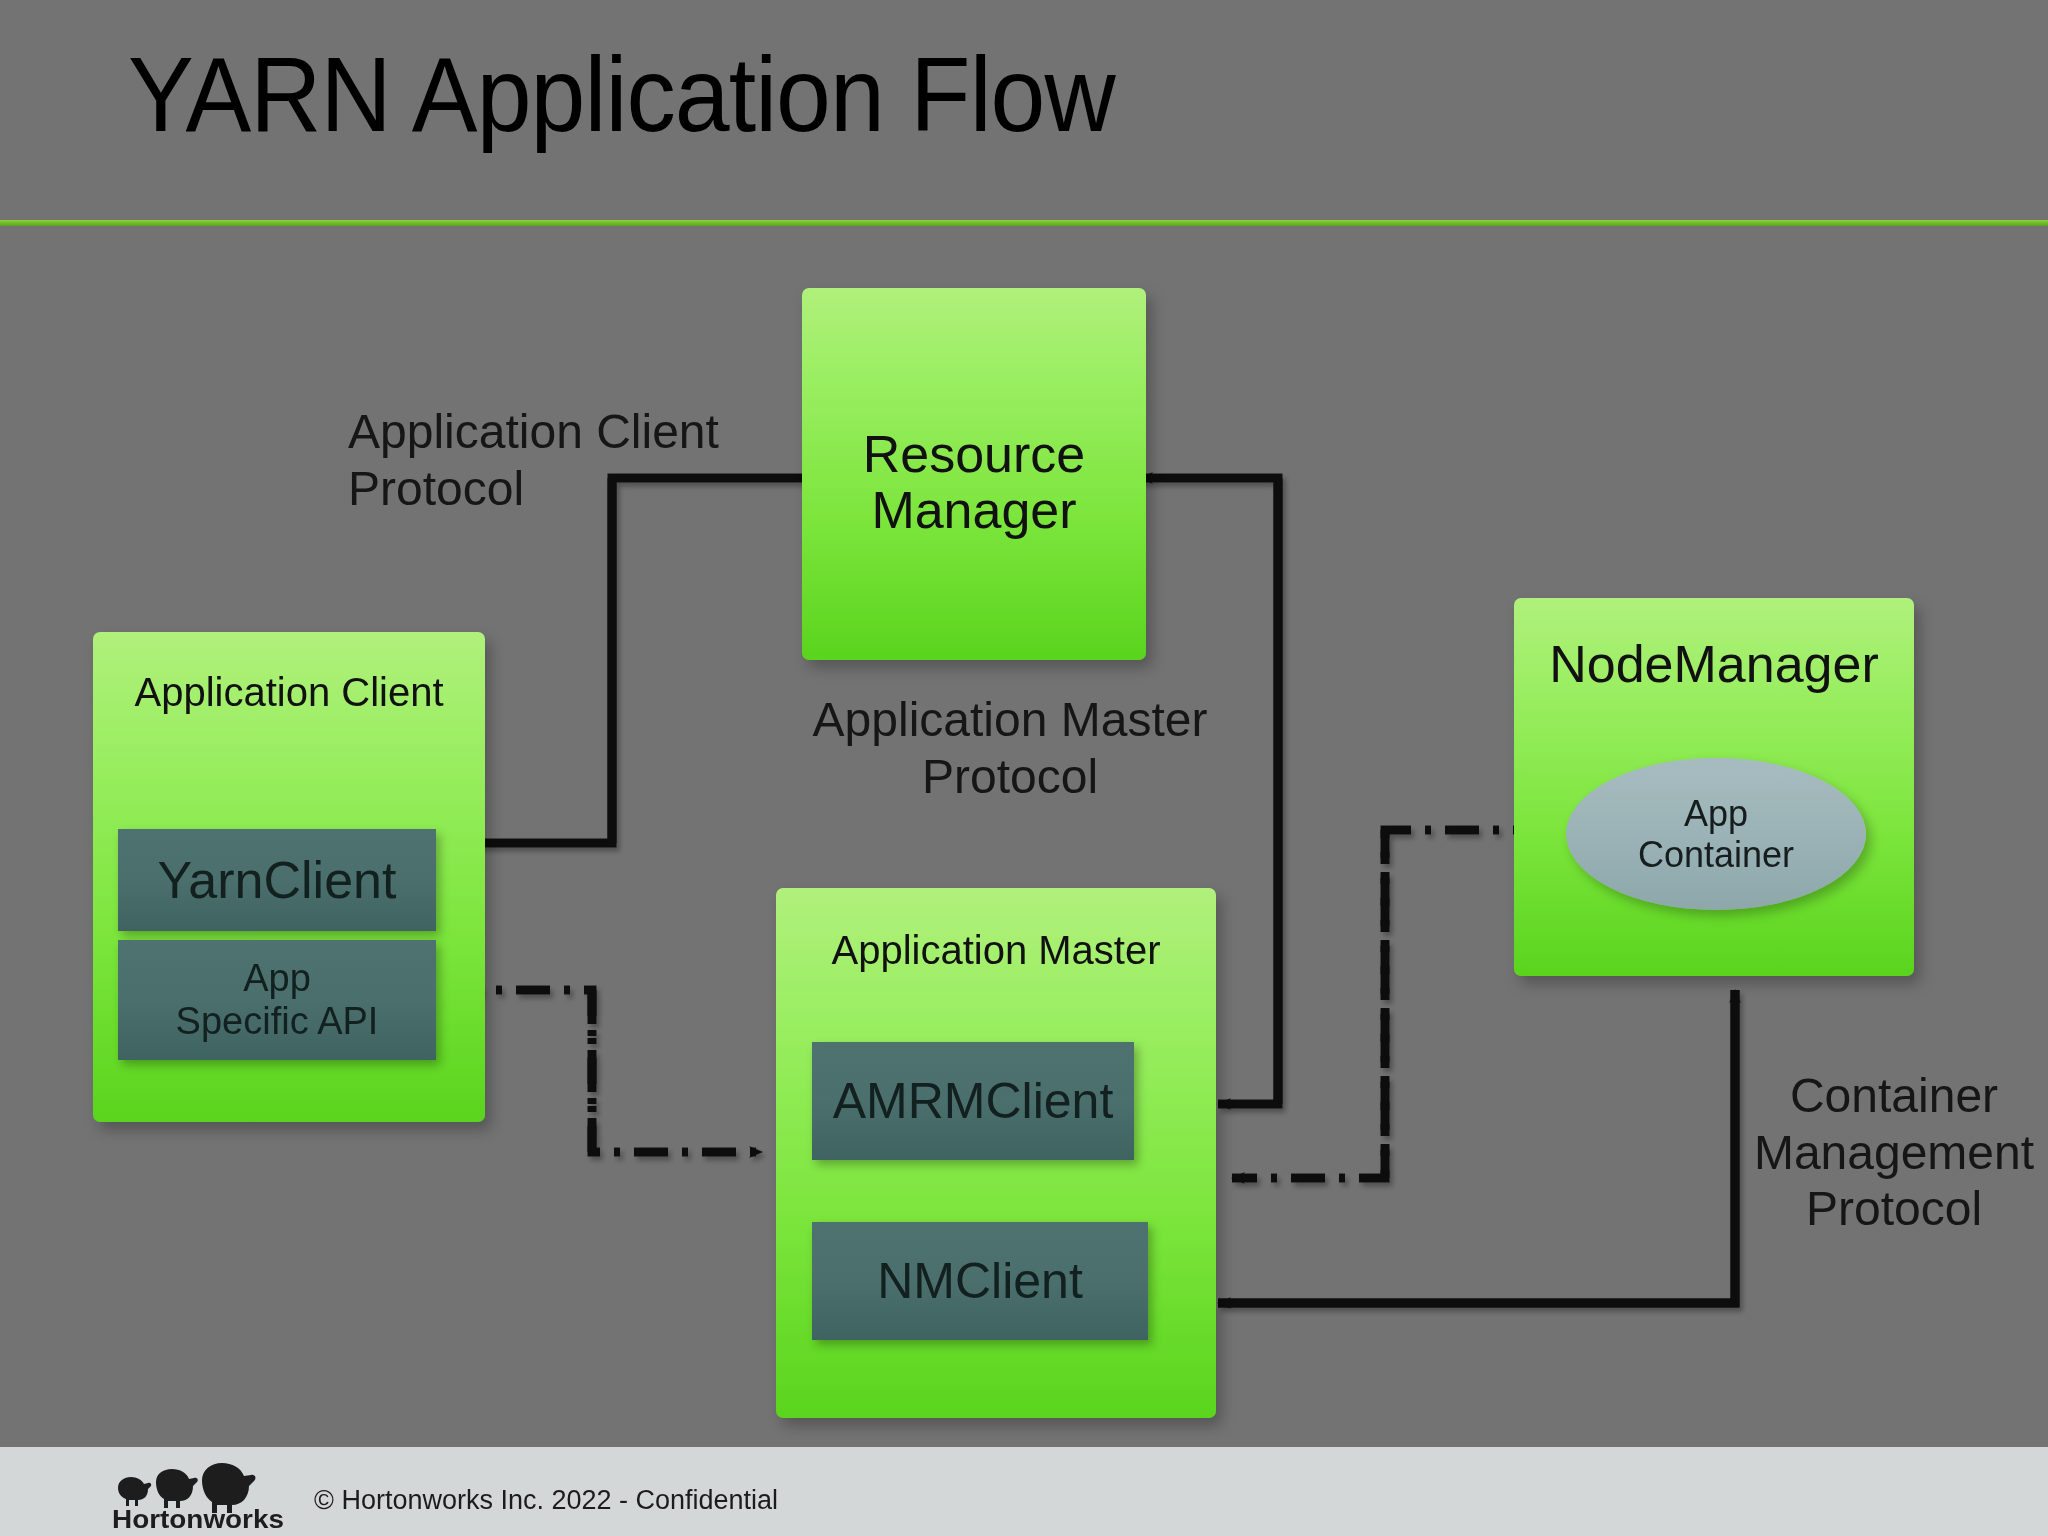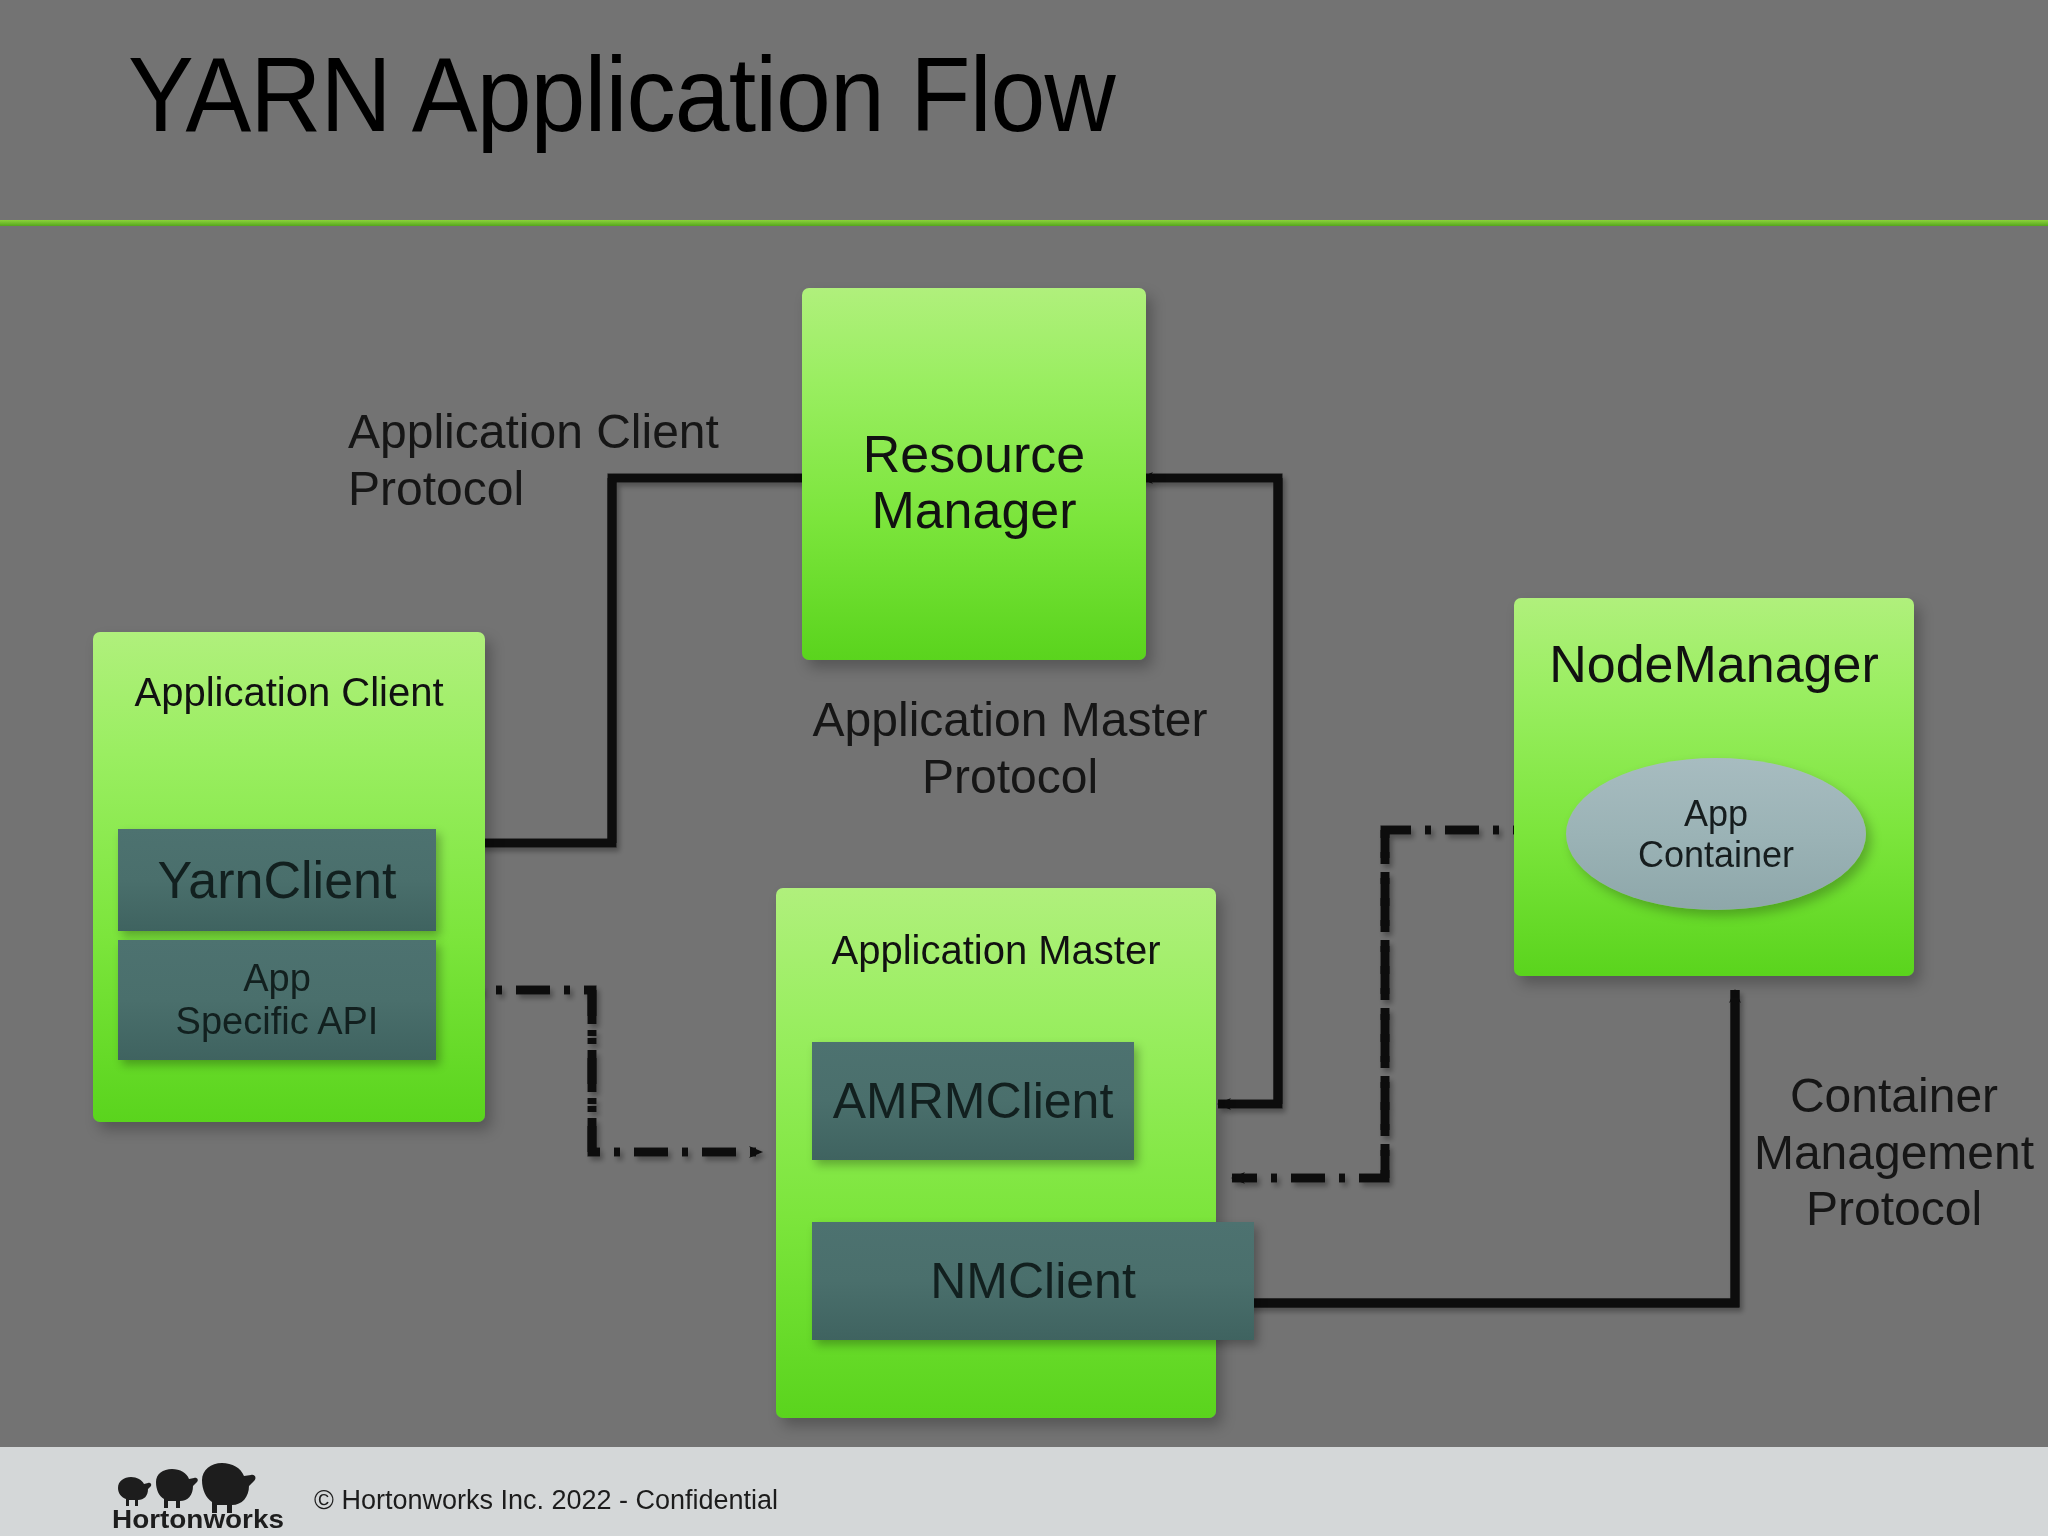--- a/index.html
+++ b/index.html
@@ -78,21 +78,21 @@
     display: flex;
     align-items: center;
     justify-content: center;
     color: #12201f;
     text-align: center;
     line-height: 1.12;
   }
   #yarnclient-panel { left: 118px; top: 790px;  width: 318px; height: 102px; font-size: 52px; margin-top: 39px; }
   #appapi-panel     { left: 118px; top: 940px;  width: 318px; height: 120px; font-size: 38px; }
   #amrm-panel       { left: 812px; top: 1042px; width: 322px; height: 118px; font-size: 50px; }
-  #nmclient-panel   { left: 812px; top: 1222px; width: 442px; height: 118px; font-size: 50px; }
+  #nmclient-panel   { left: 812px; top: 1222px; width: 336px; height: 118px; font-size: 50px; }
 
   
   #app-container {
     position: absolute;
     left: 1566px;
     top: 758px;
     width: 300px;
     height: 152px;
     border-radius: 50%;
     background: linear-gradient(to bottom, #a7bcc0 0%, #9bb3b6 50%, #8ea7aa 100%);

